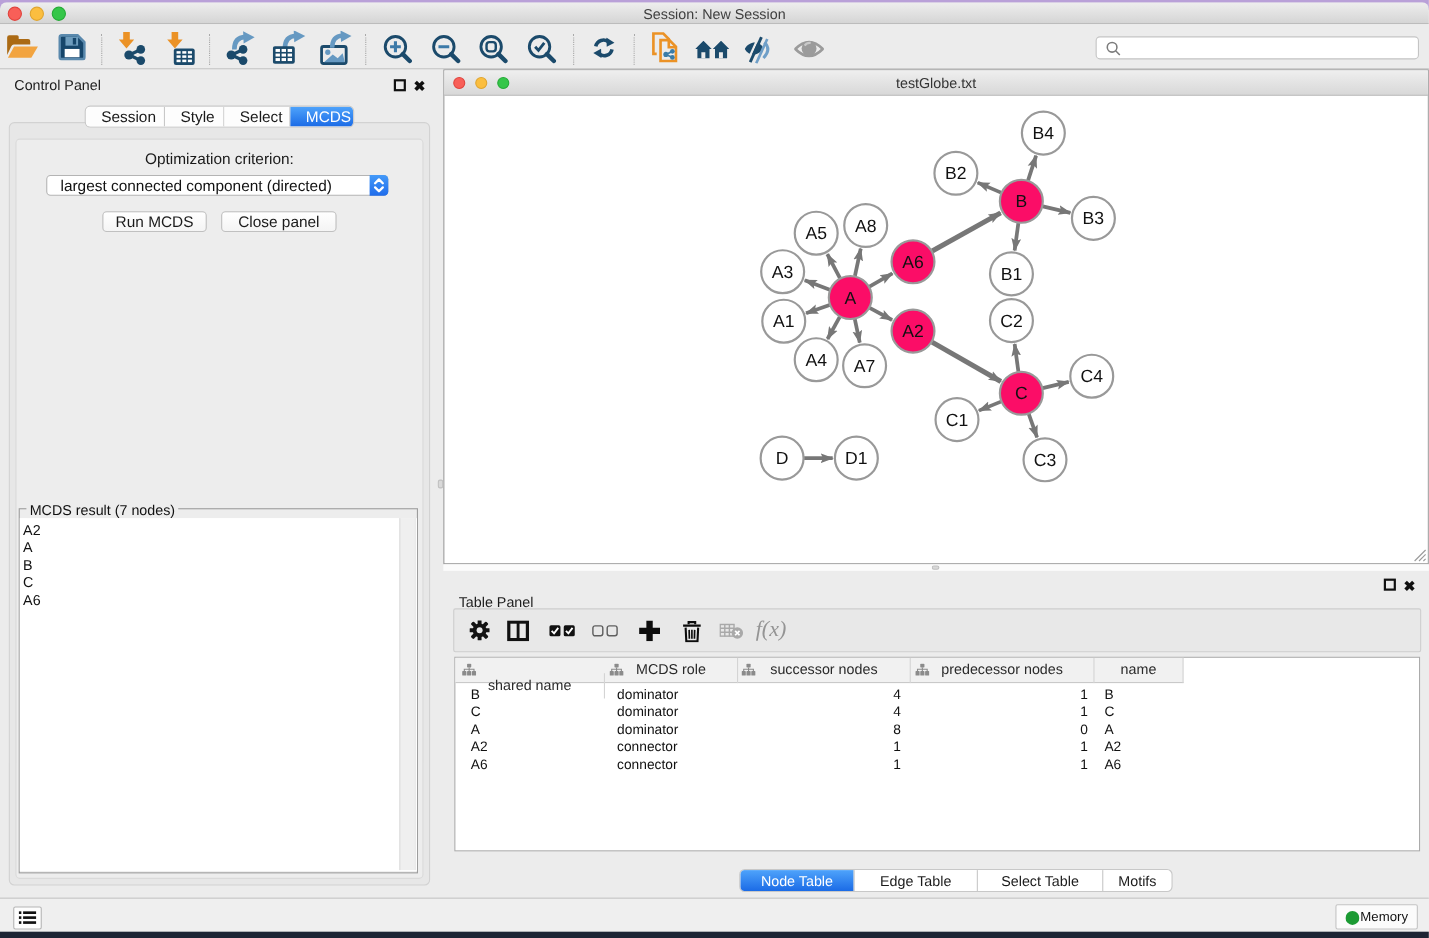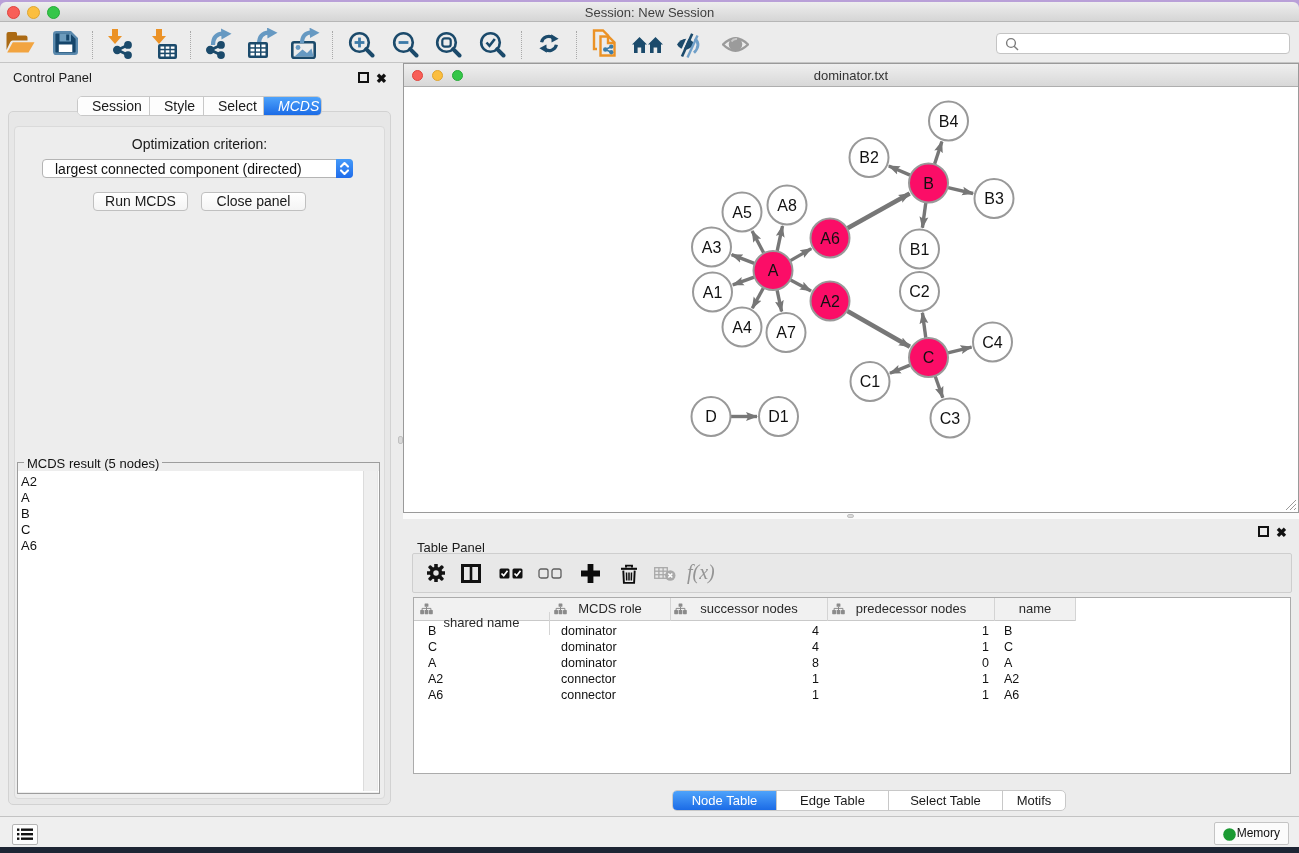--- a/index.html
+++ b/index.html
@@ -23,21 +23,21 @@
 #cp-float { left:358px; top:72px; width:11px; height:11px; border:2px solid #111; }
 #cp-close { left:376px; top:71px; font-size:13px; font-weight:bold; color:#111; }
 #cp-outer { left:8px; top:111px; width:383px; height:694px; background:#e7e7e7;
   border:1px solid #d2d2d2; border-radius:5px; }
 #cp-inner { left:14px; top:126px; width:371px; height:673px; background:#ededed;
   border:1px solid #dadada; border-radius:4px; }
 #tabs { left:77px; top:96px; height:20px; display:flex; font-size:14px;
   border-radius:5px; overflow:hidden; border:1px solid #c8c8c8; background:#fff; }
 #tabs .tab { padding:0 14px; line-height:19px; color:#1a1a1a; text-align:center;
   border-right:1px solid #c8c8c8; background:#fdfdfd; }
-#tabs .tab:last-child { border-right:none;font-style:italic; }
+#tabs .tab:last-child { border-right:none; }
 #tabs .tab.sel { background:linear-gradient(#4ea3fb,#1b6be6); color:#ffffff; }
 #optlabel { left:14px; top:136px; width:371px; text-align:center; font-size:14px; color:#1a1a1a; }
 #dropdown { left:42px; top:159px; width:311px; height:19px; background:#fff;
   border:1px solid #b4b4b4; border-radius:4px; font-size:14px; color:#111; }
 #dropdown .txt { position:absolute; left:12px; top:1px; }
 #dropdown .spin { position:absolute; right:-1px; top:-1px; width:17px; height:19px;
   background:linear-gradient(#449af9,#1f6ceb); border-radius:0 4px 4px 0; }
 .btn { position:absolute; height:19px; background:linear-gradient(#ffffff,#f4f4f4);
   border:1px solid #c0c0c0; border-radius:4px; font-size:14px; color:#1a1a1a;
   text-align:center; line-height:17px; }
@@ -268,26 +268,26 @@
   <div class="spin"><svg width="17" height="19" viewBox="0 0 17 19">
 <g stroke="#ffffff" stroke-width="2.1" fill="none" stroke-linecap="round" stroke-linejoin="round">
 <path d="M5 7.6 L8.5 4.1 L12 7.6"></path>
 <path d="M5 11.4 L8.5 14.9 L12 11.4"></path>
         </g>
       </svg></div>
 </div>
 <div class="btn abs" style="left:93px;top:192px;width:95px;">Run MCDS</div>
 <div class="btn abs" style="left:201px;top:192px;width:105px;">Close panel</div>
 <div id="fieldset" class="abs"></div>
-<div id="legend" class="abs">MCDS result (5 nodes)</div>
+<div id="legend" class="abs">MCDS result (7 nodes)</div>
 <div id="mcdslist" class="abs">A2<br>A<br>B<br>C<br>A6</div>
 <div id="mcdstrack" class="abs"></div>
 <div id="netwin" class="abs">
   <div id="nettitle">
-    <div class="t">dominator.txt</div>
+    <div class="t">testGlobe.txt</div>
     <div class="tl" style="left:8px;top:6px;width:11px;height:11px;background:#f85f58;border:1px solid #e0443e;"></div>
     <div class="tl" style="left:28px;top:6px;width:11px;height:11px;background:#fbbe3f;border:1px solid #e0a52f;"></div>
     <div class="tl" style="left:48px;top:6px;width:11px;height:11px;background:#35c649;border:1px solid #26ab38;"></div>
   </div>
   <svg width="894" height="424" viewBox="403 87 894 424" style="position:absolute;left:0;top:23px;transform:translateZ(0)">
     <defs>
       <marker id="arw" markerWidth="13" markerHeight="11" refX="11" refY="5.25" orient="auto" markerUnits="userSpaceOnUse">
         <path d="M0,0.8 L12,5.25 L0,9.7 L2.3,5.25 Z" fill="#777777"></path>
       </marker>
     </defs>

